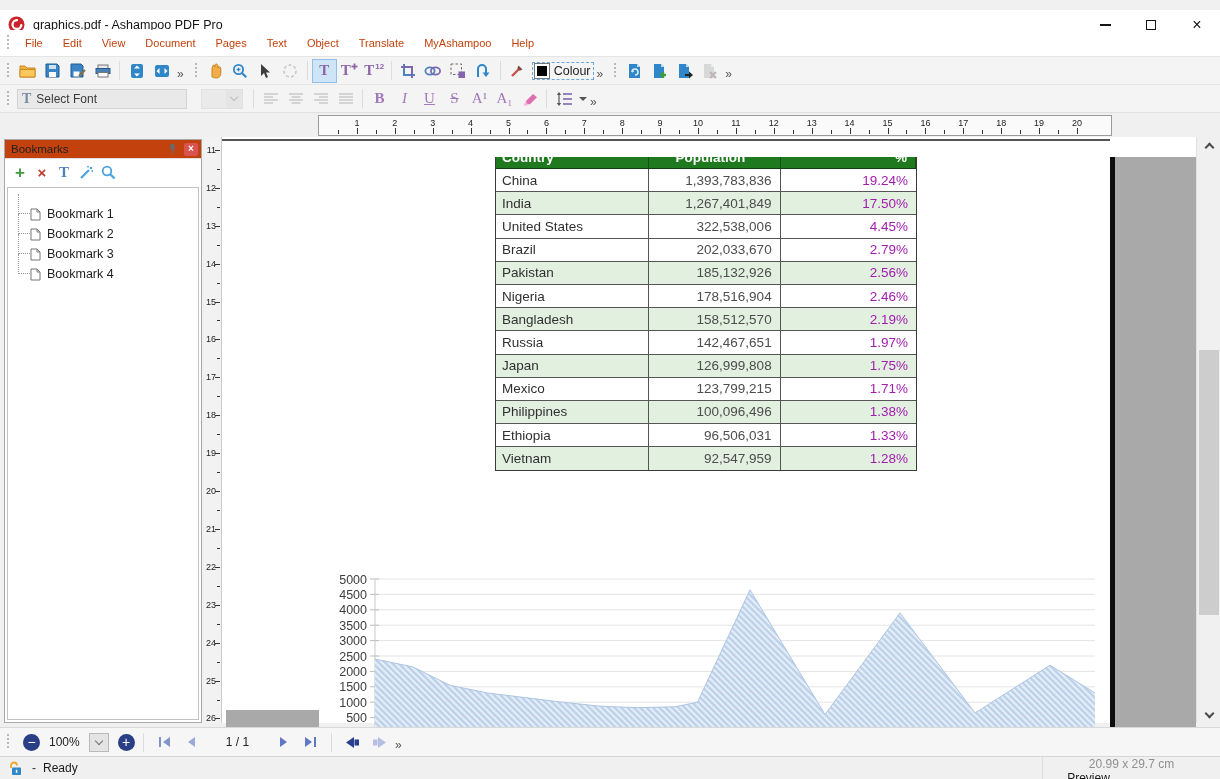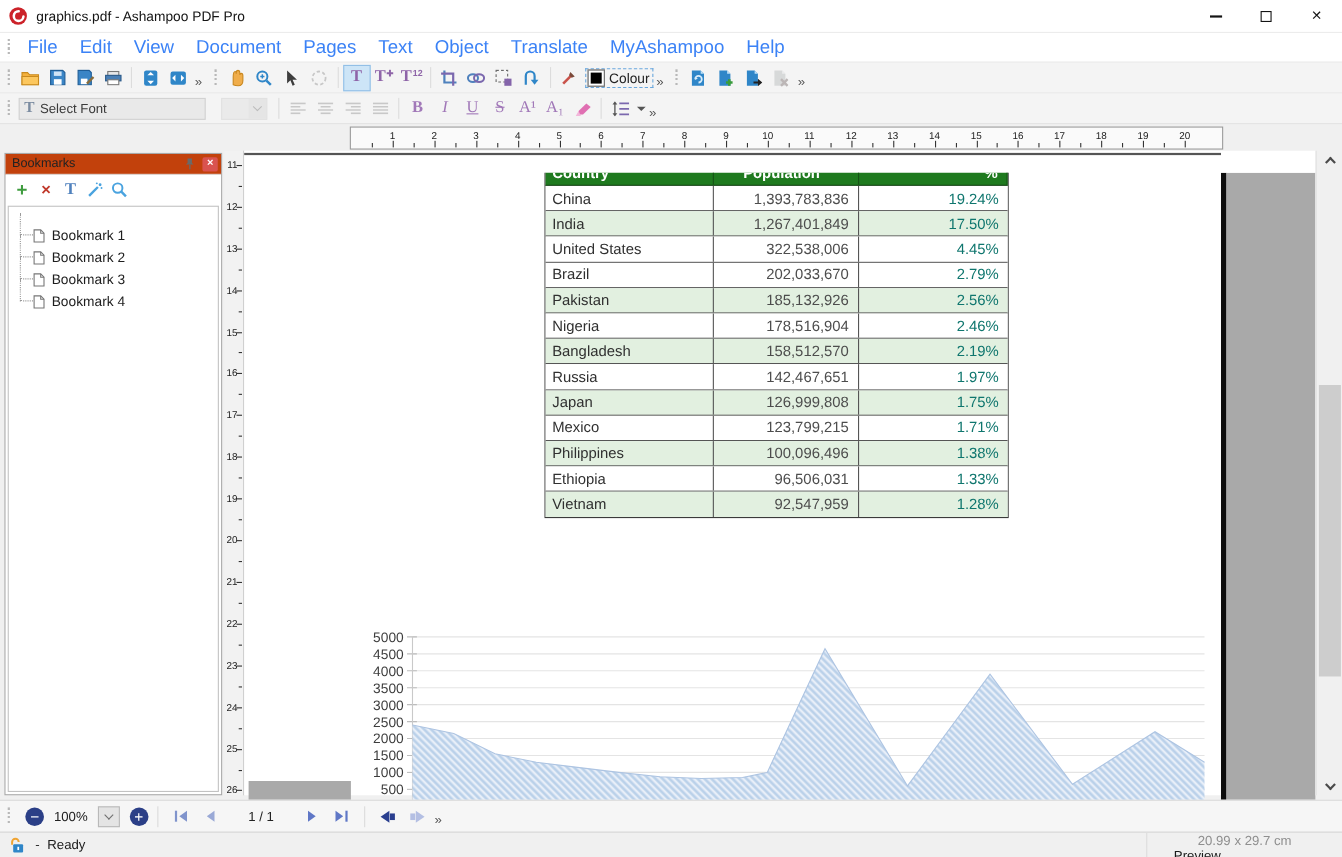--- a/index.html
+++ b/index.html
@@ -1,31 +1,31 @@
 <!DOCTYPE html>
 <html><head>
 <meta charset="utf-8">
 <style>
   * { box-sizing: border-box; margin: 0; padding: 0; }
   html,body { width:1220px; height:779px; }
   body { position:relative; font-family:"Liberation Sans",sans-serif; background:#f0f0f0; overflow:hidden; }
 
   
-  .titlebar { position:absolute; left:0; top:0; width:1220px; height:30px; background:#fff; display:flex; align-items:center; border-bottom:1px solid #ececec; }
+  .titlebar { position:absolute; left:0; top:10px; width:1220px; height:30px; background:#fff; display:flex; align-items:center; border-bottom:1px solid #ececec; }
   .logo { margin-left:8px; display:flex; }
   .title-text { font-size:12.5px; color:#141414; margin-left:8px; }
   .win-controls { margin-left:auto; display:flex; height:100%; }
   .win-btn { width:46px; height:100%; display:flex; align-items:center; justify-content:center; }
   .min-glyph { width:11px; height:2px; background:#141414; }
   .max-glyph { width:10px; height:10px; border:1.5px solid #141414; }
   .close-glyph { font-size:16px; color:#141414; line-height:10px; }
 
   
   .menubar { position:absolute; left:0; top:30px; width:1220px; height:27px; background:#fff; display:flex; align-items:center; border-bottom:1px solid #e4e4e4; }
-  .menu-item { font-size:17px; color:#3b82f6; padding:5px 10px; }
+  .menu-item { font-size:11px; color:#c2410c; padding:5px 10px; }
 
   .grip { width:3px; height:16px; margin:0 5px 0 7px; background-image:repeating-linear-gradient(to bottom,#b8b8b8 0 2px,transparent 2px 4px); background-size:2px 100%; background-repeat:no-repeat; }
 
   
   .toolbar1 { position:absolute; left:0; top:57px; width:1220px; height:28px; background:#f4f4f4; border-bottom:1px solid #e6e6e6; display:flex; align-items:center; }
   .toolbar2 { position:absolute; left:0; top:85px; width:1220px; height:28px; background:#f4f4f4; border-bottom:1px solid #e0e0e0; display:flex; align-items:center; }
   .tbtn { width:25px; height:24px; display:flex; align-items:center; justify-content:center; flex:none; }
   .tbtn.active { background:#cde5f7; border:1px solid #92bfe6; }
   .disabled { opacity:.42; filter:grayscale(.9); }
   .vsep { width:1px; height:19px; background:#dcdcdc; margin:0 4px; flex:none; }
@@ -69,21 +69,21 @@
   .doc-table { position:absolute; left:273px; top:-12px; width:422px; border:1.5px solid #3a3a3a; background:#fff; font-size:13.5px; }
   .t-row { display:flex; height:23.2px; border-bottom:1px solid #555; background:#fff; }
   .t-row:last-child { border-bottom:none; }
   .t-row.green { background:#e2f0e0; }
   .t-row.t-head { background:#1f7a1f; color:#fff; font-weight:bold; height:23px; border-bottom:1px solid #123f12; }
   .t-cell { display:flex; align-items:center; border-right:1px solid #555; overflow:hidden; color:#303030; }
   .t-cell:last-child { border-right:none; }
   .t-head .t-cell { border-right:1px solid #145214; color:#fff; }
   .c0 { width:154px; padding-left:6px; }
   .c1 { width:132px; justify-content:flex-end; padding-right:8px; color:#4d4d4d; }
-  .c2 { width:136px; justify-content:flex-end; padding-right:8px; color:#0f766e; }
+  .c2 { width:136px; justify-content:flex-end; padding-right:8px; color:#a21caf; }
   .t-head .c1 { justify-content:center; color:#fff; }
   .t-head .c2 { color:#fff; }
 
   
   #chart-svg { position:absolute; left:108px; top:409px; width:770px; height:175px; }
 
   
   .bm-panel { position:absolute; left:4px; top:139px; width:198px; height:584px; background:#fff; border:1px solid #a8a8a8; display:flex; flex-direction:column; }
   .bm-header { height:19px; background:#c2410c; display:flex; align-items:center; border-bottom:1px solid #e0e0e0; }
   .bm-title { font-size:11.5px; color:#222; margin-left:6px; }

